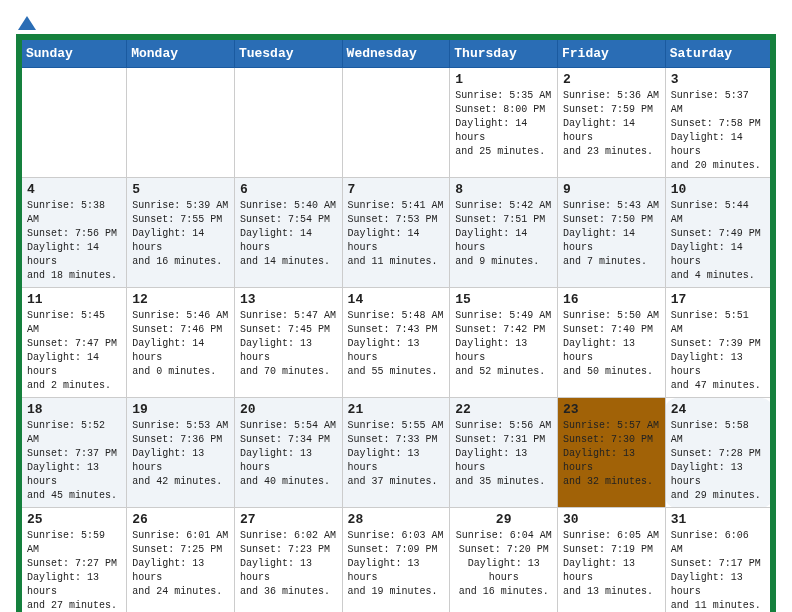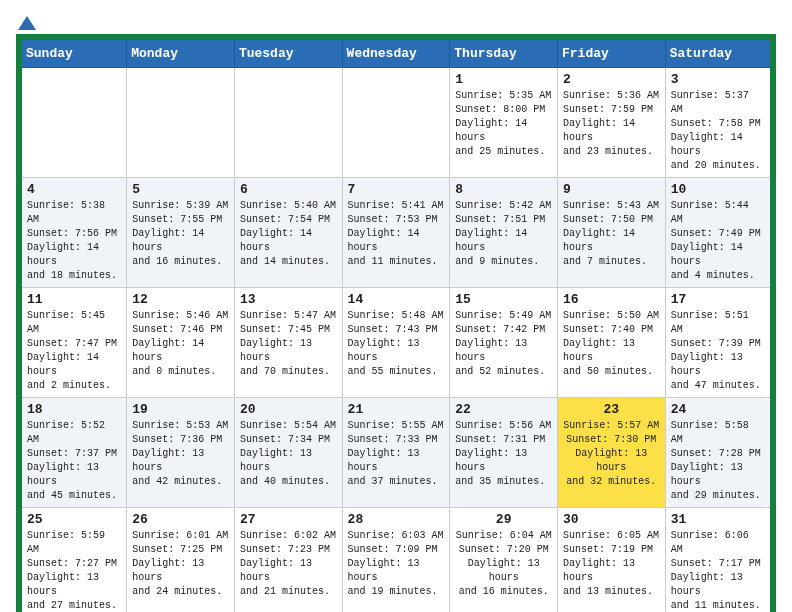--- a/index.html
+++ b/index.html
@@ -285,21 +285,21 @@
           <div class="cell-content">Daylight: 13 hours</div>
           <div class="cell-content">and 37 minutes.</div>
         </td>
         <td style="background: rgb(240, 244, 248);">
           <span class="day-num">22</span>
           <div class="cell-content">Sunrise: 5:56 AM</div>
           <div class="cell-content">Sunset: 7:31 PM</div>
           <div class="cell-content">Daylight: 13 hours</div>
           <div class="cell-content">and 35 minutes.</div>
         </td>
-        <td style="background: #fde047; text-align: center;">
+        <td style="background: #a16207;">
           <span class="day-num">23</span>
           <div class="cell-content">Sunrise: 5:57 AM</div>
           <div class="cell-content">Sunset: 7:30 PM</div>
           <div class="cell-content">Daylight: 13 hours</div>
           <div class="cell-content">and 32 minutes.</div>
         </td>
         <td style="background: rgb(240, 244, 248); border-radius: 12px;">
           <span class="day-num">24</span>
           <div class="cell-content">Sunrise: 5:58 AM</div>
           <div class="cell-content">Sunset: 7:28 PM</div>
@@ -320,21 +320,21 @@
           <div class="cell-content">Sunrise: 6:01 AM</div>
           <div class="cell-content">Sunset: 7:25 PM</div>
           <div class="cell-content">Daylight: 13 hours</div>
           <div class="cell-content">and 24 minutes.</div>
         </td>
         <td style="background: rgb(255, 255, 255);">
           <span class="day-num">27</span>
           <div class="cell-content">Sunrise: 6:02 AM</div>
           <div class="cell-content">Sunset: 7:23 PM</div>
           <div class="cell-content">Daylight: 13 hours</div>
-          <div class="cell-content">and 21 minutes.</div>
+          <div class="cell-content">and 36 minutes.</div>
         </td>
         <td style="background: rgb(255, 255, 255);">
           <span class="day-num">28</span>
           <div class="cell-content">Sunrise: 6:03 AM</div>
           <div class="cell-content">Sunset: 7:09 PM</div>
           <div class="cell-content">Daylight: 13 hours</div>
           <div class="cell-content">and 19 minutes.</div>
         </td>
         <td style="background: rgb(255, 255, 255); text-align: center;">
           <span class="day-num">29</span>

